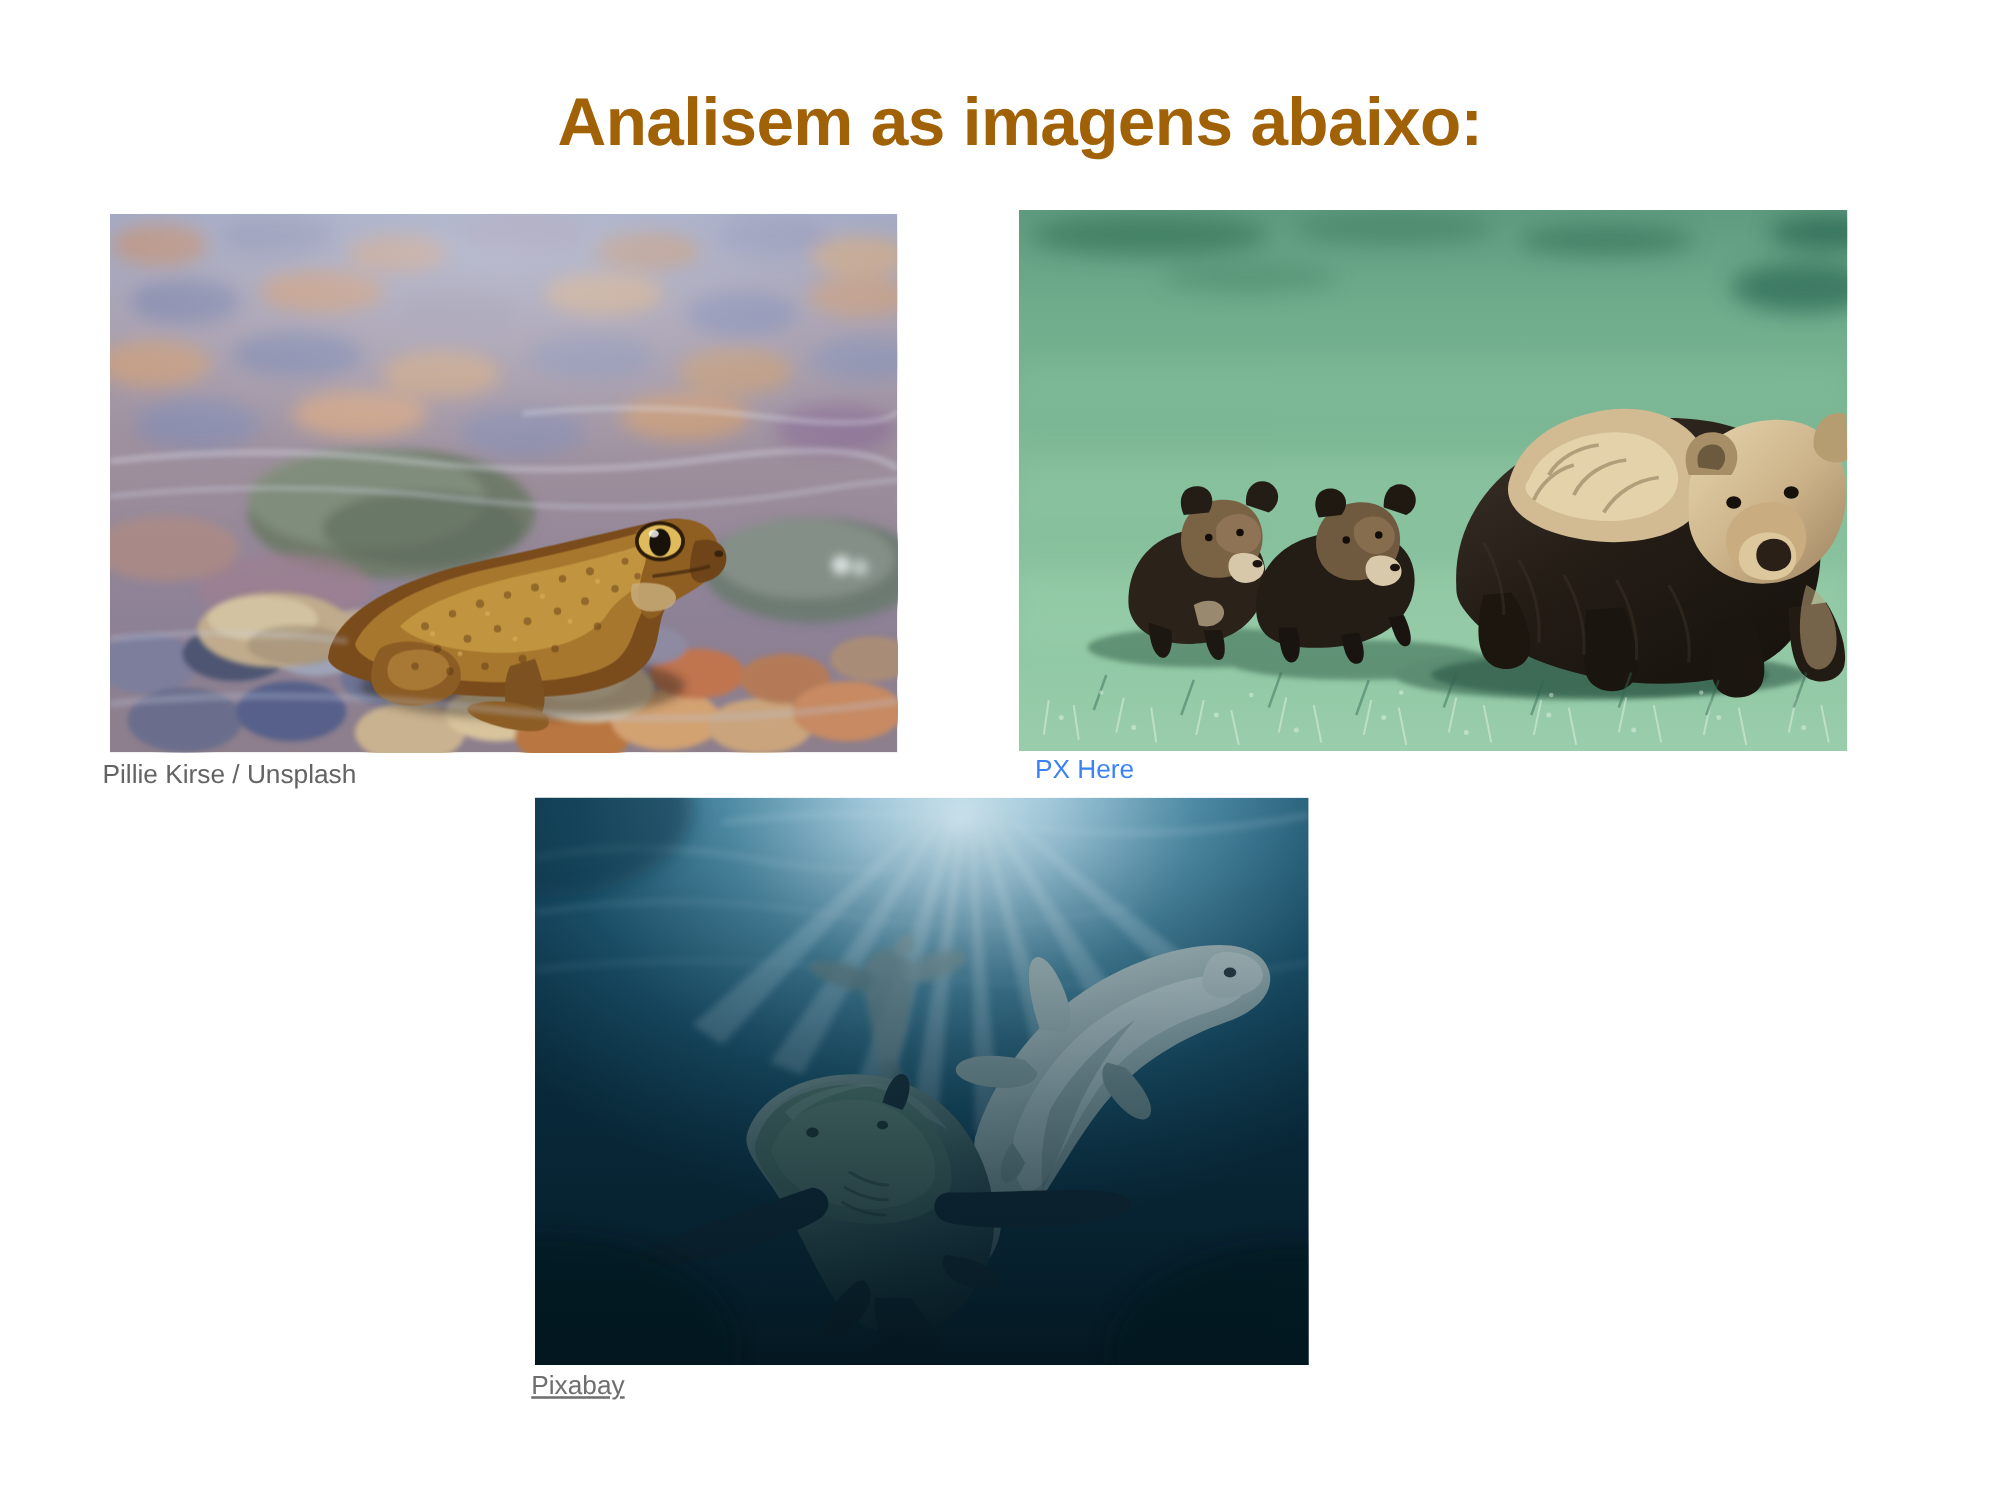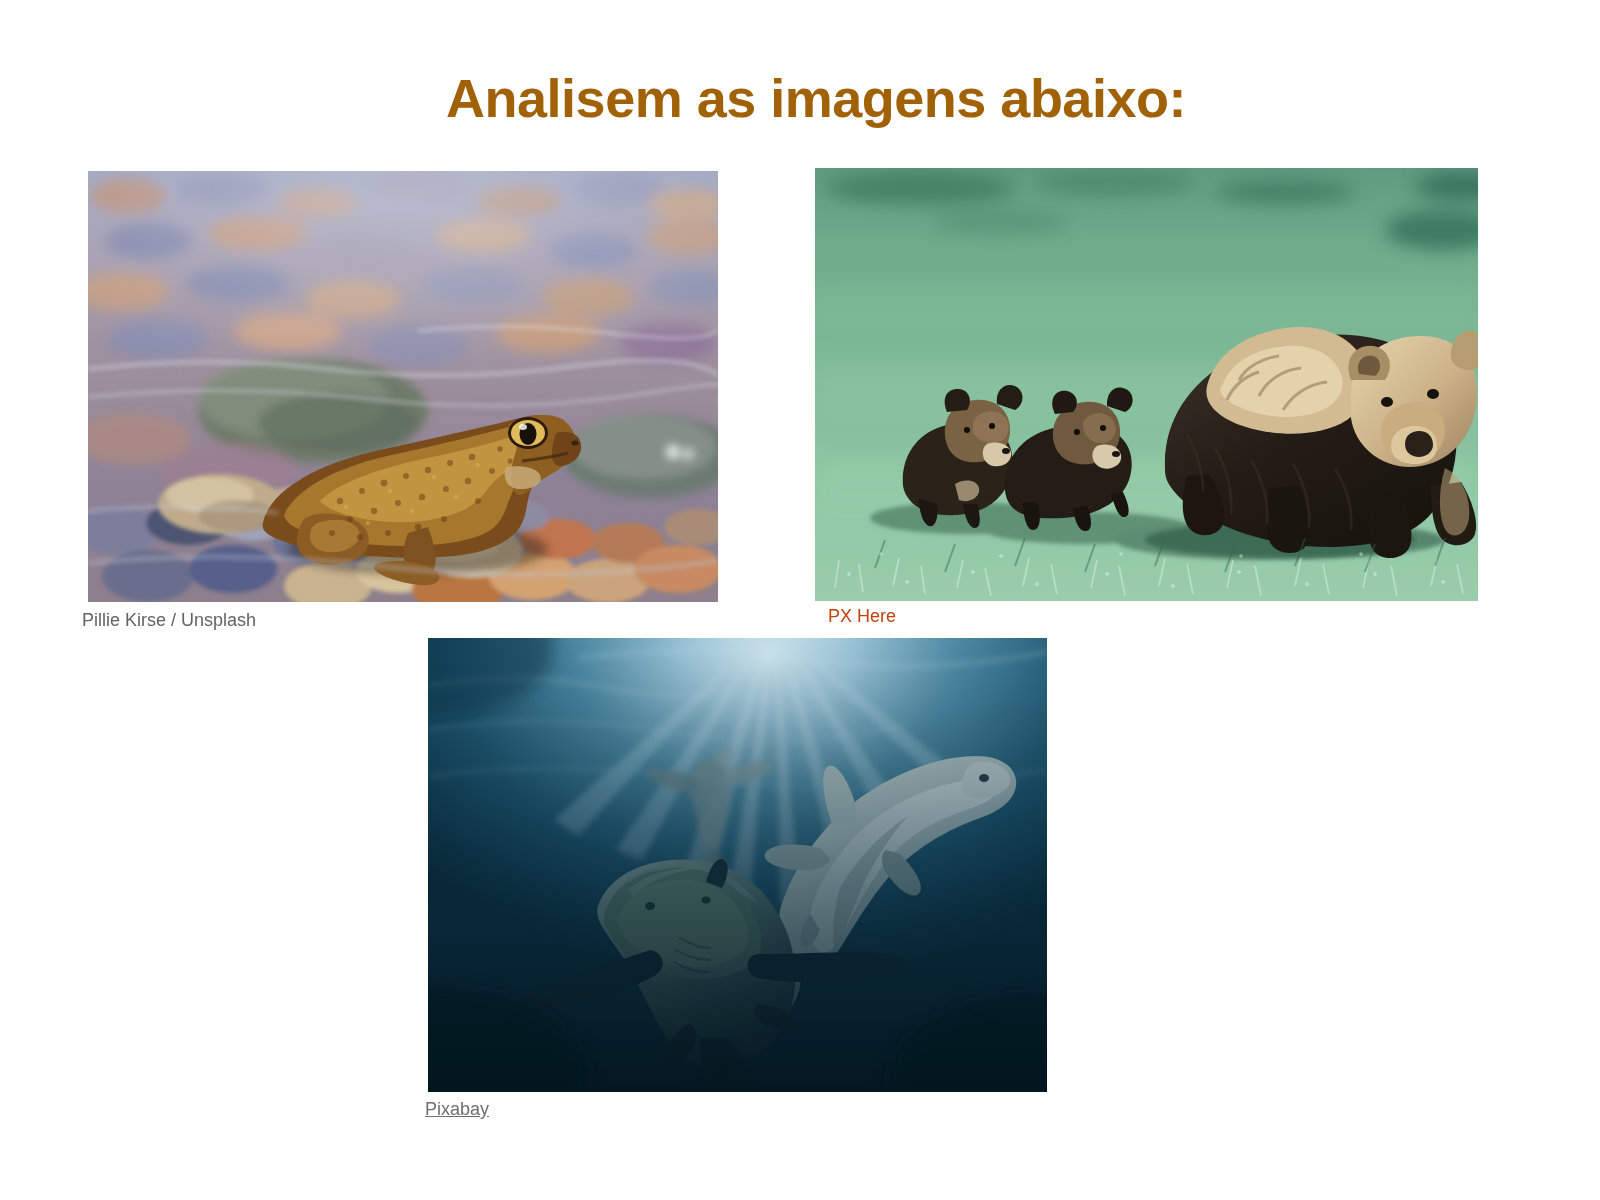--- a/index.html
+++ b/index.html
@@ -39,35 +39,35 @@
   }
   .photo {
     position: relative;
     overflow: hidden;
     display: block;
   }
   .photo svg { display: block; width: 100%; height: 100%; }
 
   .caption {
     font-family: "Liberation Sans", sans-serif;
-    font-size: 18px;
+    font-size: 21px;
     line-height: 22px;
     color: #6e6e6e;
     white-space: nowrap;
   }
 
   
   #figure-frog       { left: 88px;  top: 171px; }
   #figure-frog .photo{ width: 630px; height: 431px; }
   #figure-frog .caption { margin-top: 7px; margin-left: -6px; color: #636363; }
 
   
   #figure-bears       { left: 815px; top: 168px; }
   #figure-bears .photo{ width: 663px; height: 433px; }
-  #figure-bears .caption { margin-top: 4px; margin-left: 13px; color: #c2410c; }
+  #figure-bears .caption { margin-top: 4px; margin-left: 13px; color: #3b82f6; }
 
   
   #figure-sharks       { left: 428px; top: 638px; }
   #figure-sharks .photo{ width: 619px; height: 454px; }
   #figure-sharks .caption { margin-top: 6px; margin-left: -3px; color: #6e6e6e; text-decoration: underline; }
 </style>
 </head>
 <body>
 
 <div id="slide-title">Analisem as imagens abaixo:</div>

